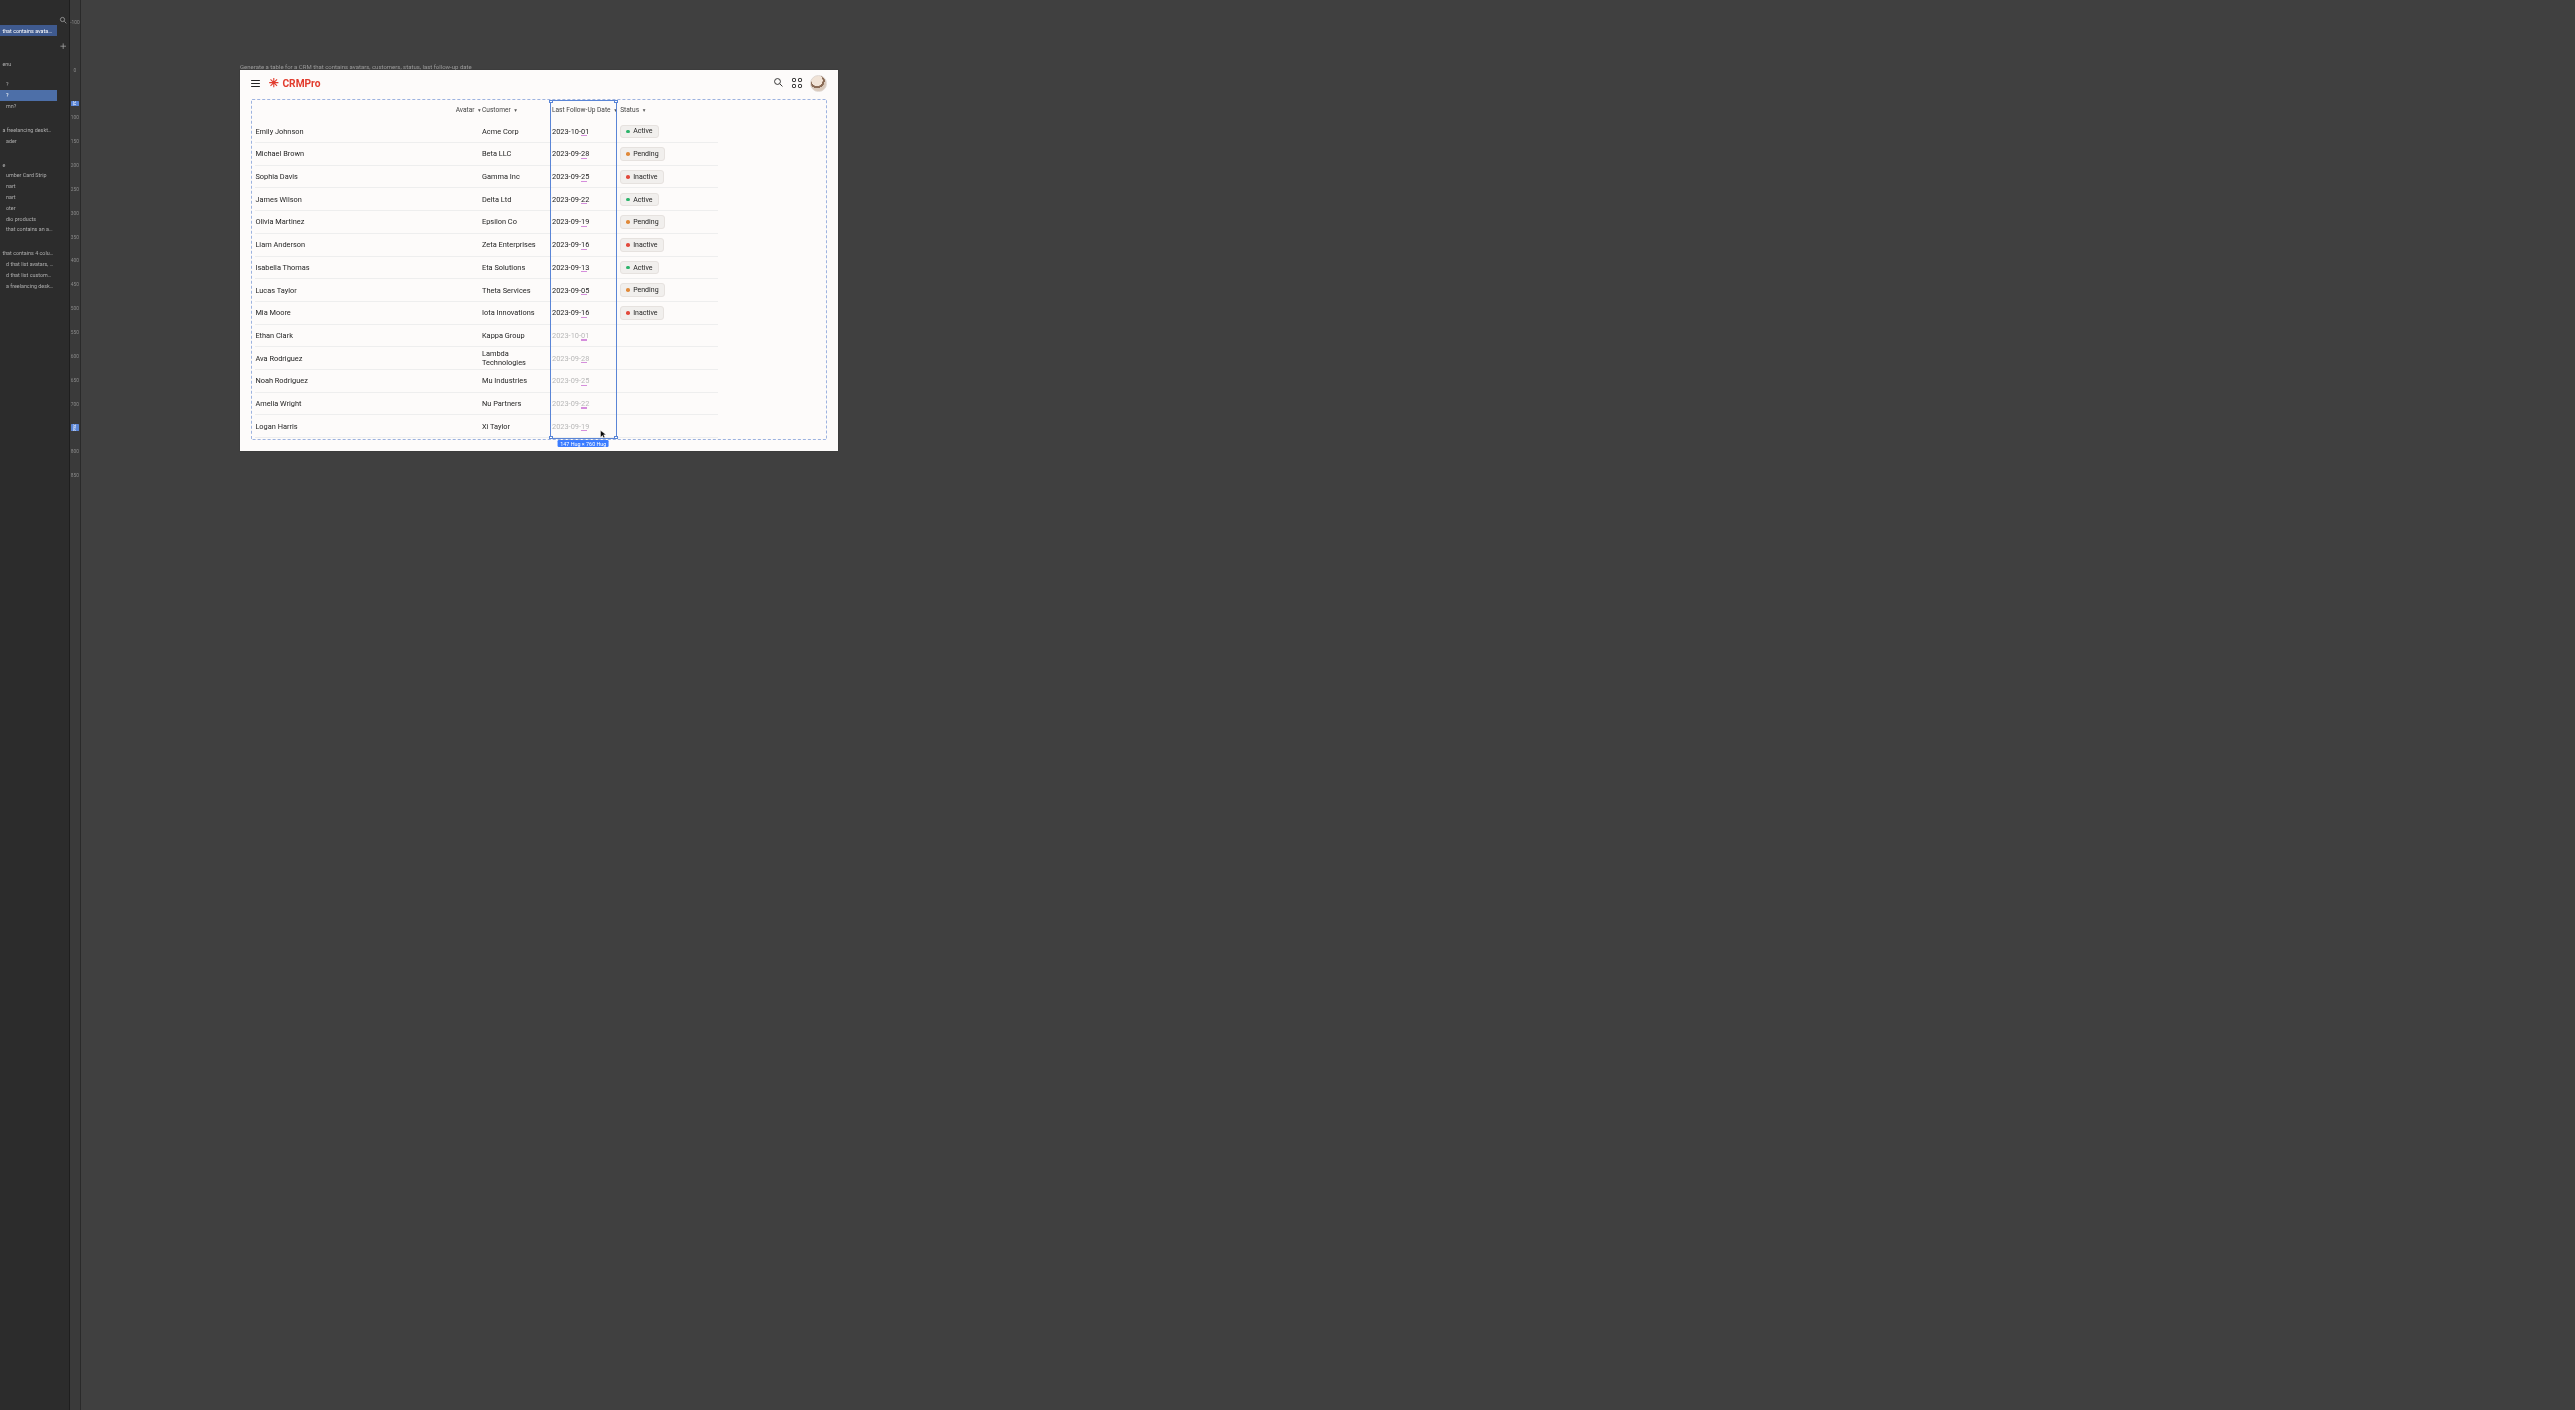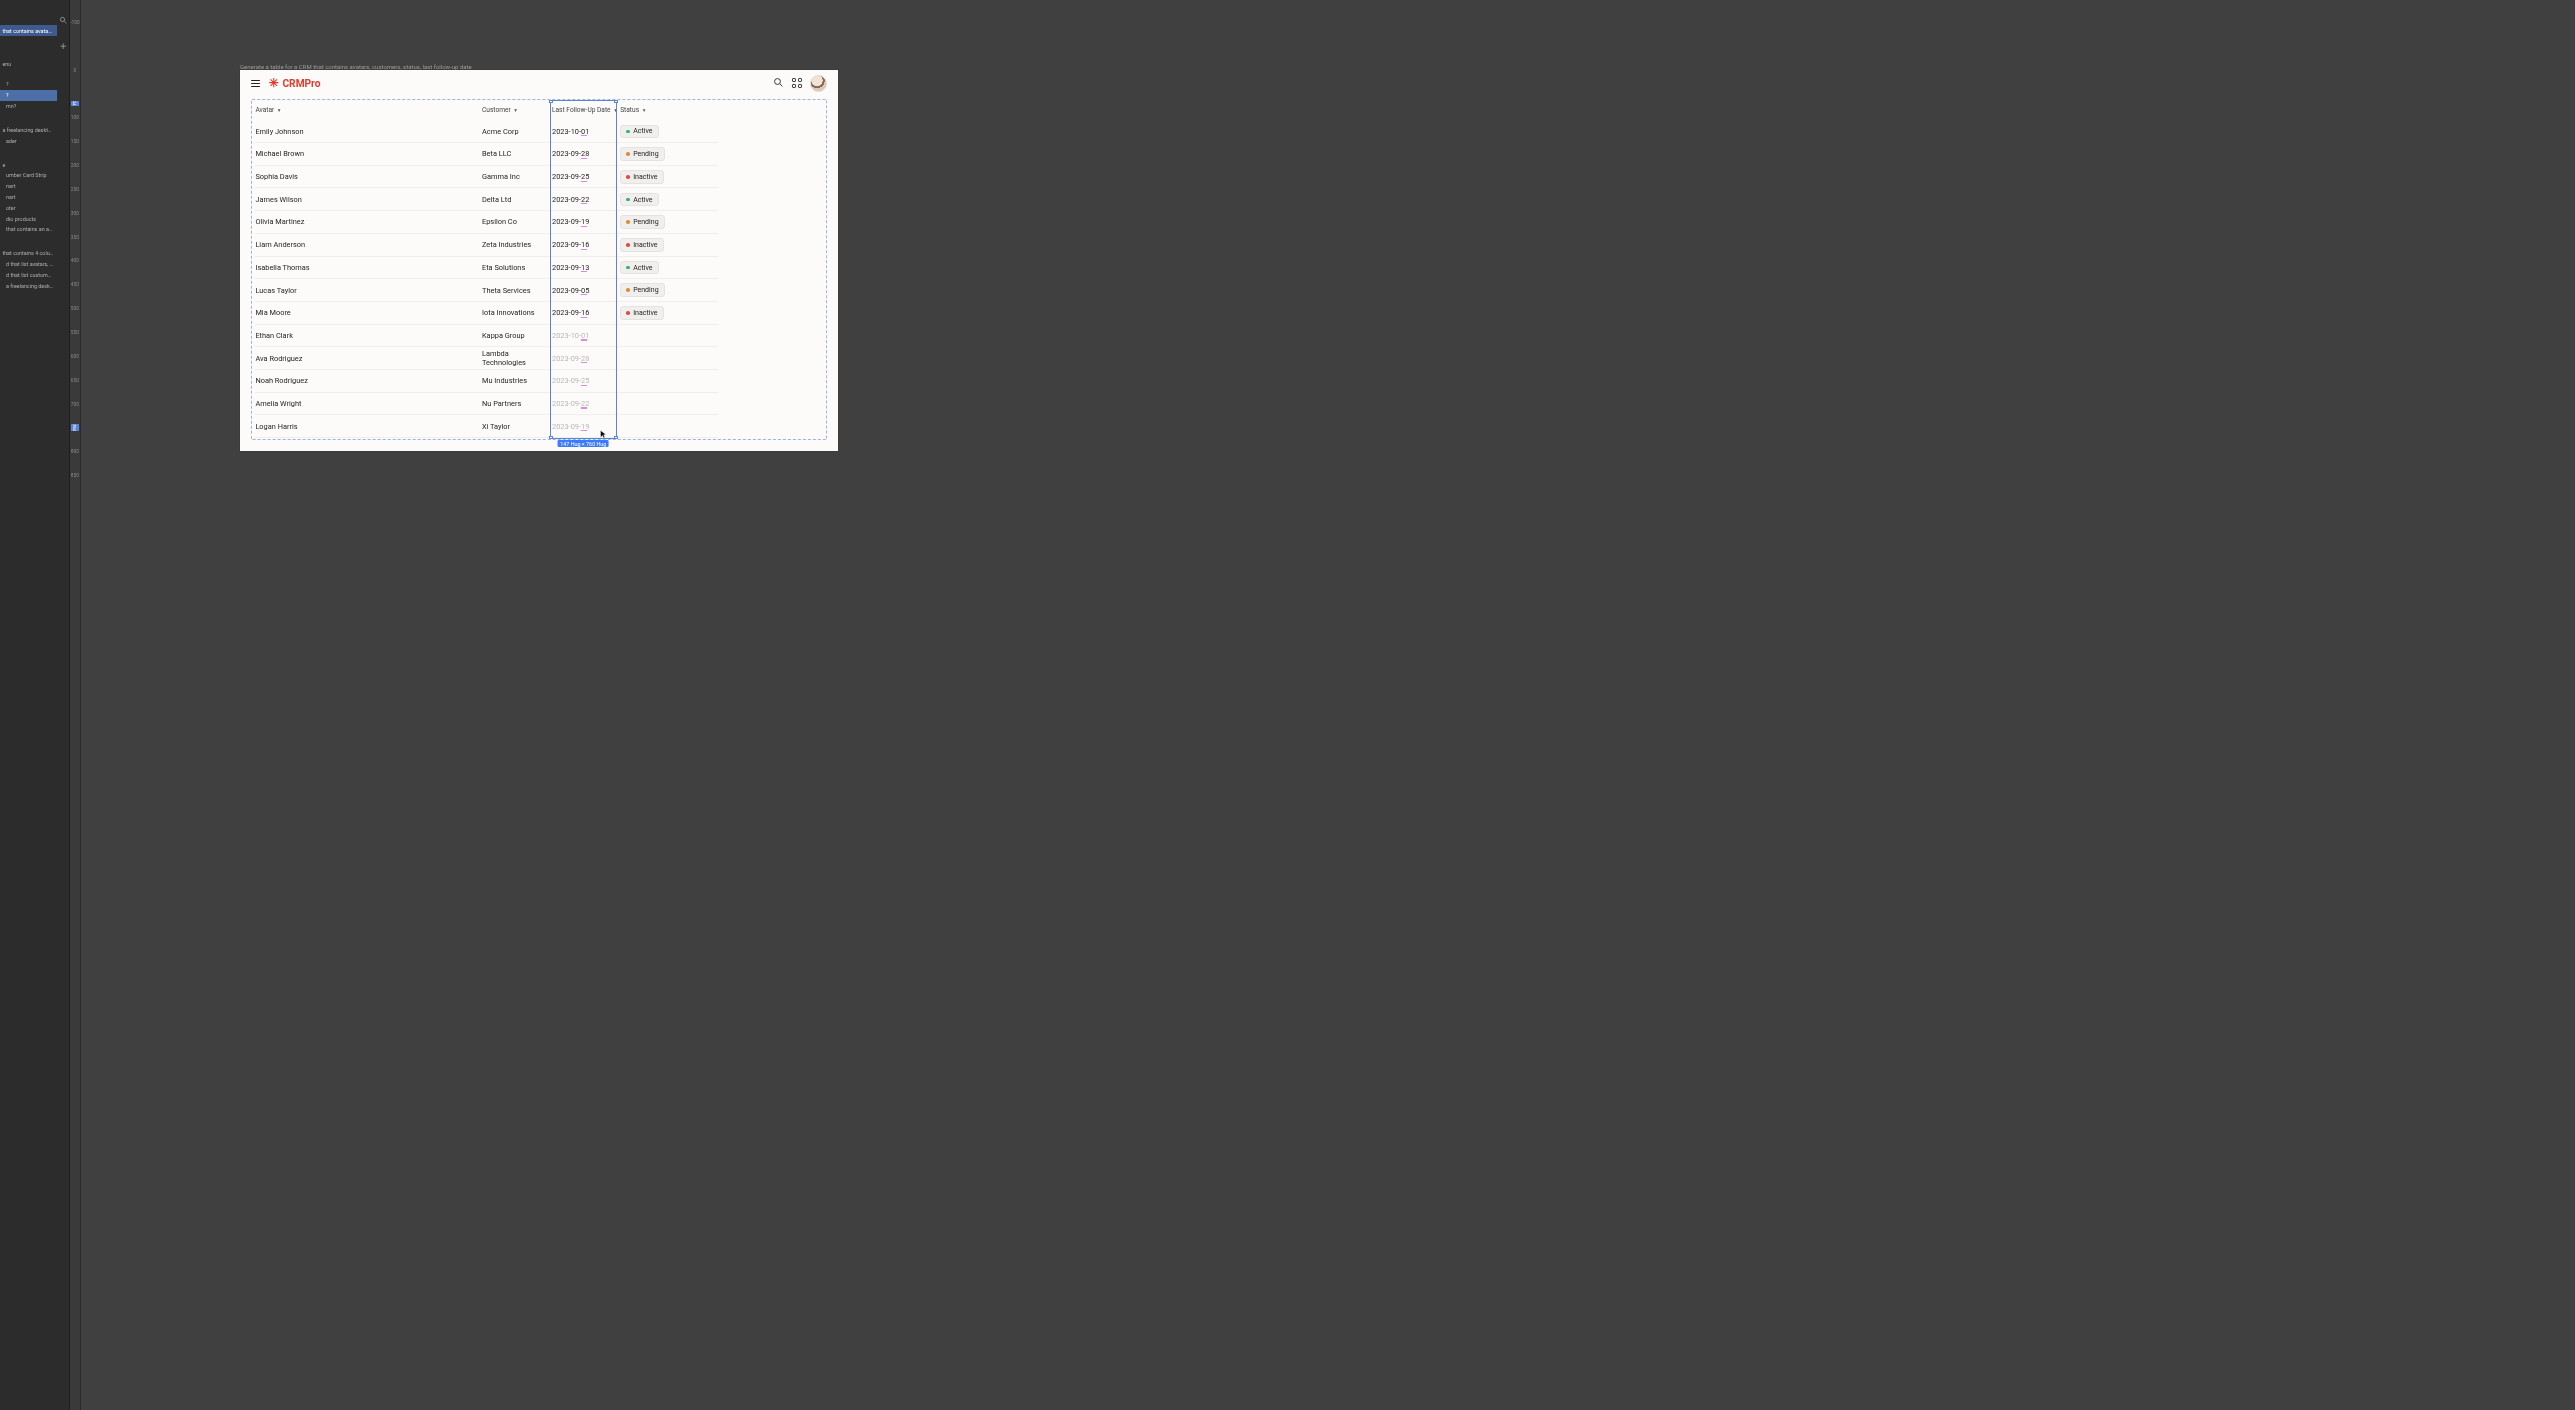--- a/index.html
+++ b/index.html
@@ -146,21 +146,21 @@
     display: flex;
     flex-direction: column;
   }
   .thead, .trow {
     display: flex;
     align-items: center;
   }
   .thead { height: 20.5px; }
   .trow  { height: 21.7px; }
 
-  .col-avatar  { width: 229px; padding-left: 3.6px; }
+  .col-avatar  { width: 229px; padding-left: 3.6px; justify-content: flex-end; }
   .col-cust    { width: 70px; padding-left: 1.2px; }
   .col-date    { width: 67px; padding-left: 1.2px; }
   .col-status  { width: 39px;  padding-left: 2.4px; text-align: center; }
 
   .th {
     font-size: 6.6px;
     color: #444;
     display: flex;
     align-items: center;
     gap: 3.6px;
@@ -415,21 +415,21 @@
               <div class="cell col-cust">Epsilon Co</div>
               <div class="cell col-date col-date-wrap">2023-09-19</div>
               <div class="col-status"><span class="badge">
                   <span class="dot pending"></span>
                   <span>Pending</span>
                 </span></div>
             </div>
             <div class="divider-wrap" style="margin-right: 108px;"></div>
             <div class="trow">
               <div class="cell col-avatar">Liam Anderson</div>
-              <div class="cell col-cust">Zeta Industries</div>
+              <div class="cell col-cust">Zeta Enterprises</div>
               <div class="cell col-date col-date-wrap">2023-09-16</div>
               <div class="col-status"><span class="badge">
                   <span class="dot inactive"></span>
                   <span>Inactive</span>
                 </span></div>
             </div>
             <div class="divider-wrap" style="margin-right: 108px;"></div>
             <div class="trow">
               <div class="cell col-avatar">Isabella Thomas</div>
               <div class="cell col-cust">Eta Solutions</div>

